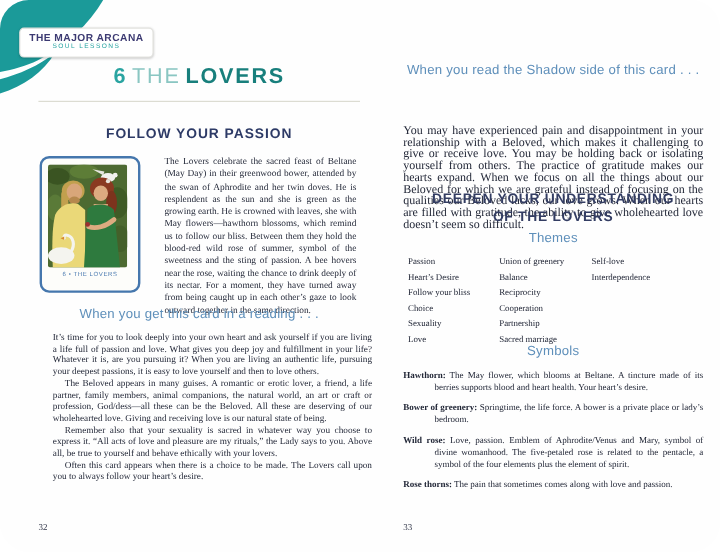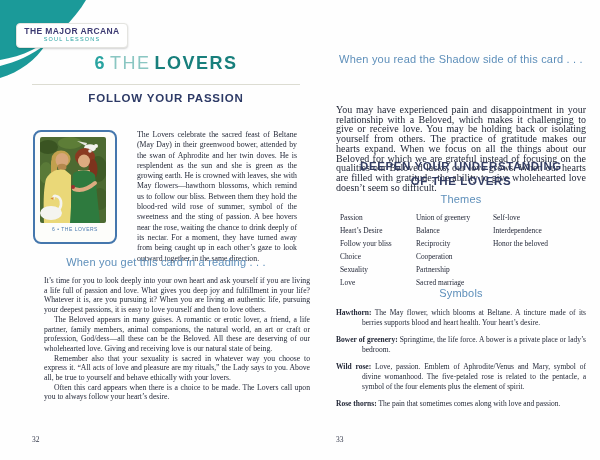--- a/index.html
+++ b/index.html
@@ -1,38 +1,38 @@
 <!DOCTYPE html>
 <html><head>
 <meta charset="utf-8">
 <style>
   html,body{margin:0;padding:0;background:#fff;}
   .spread{position:relative;width:600px;height:460px;background:#fefefe;overflow:hidden;
-          font-family:"Liberation Serif", serif;color:#232838;}
+          font-family:"Liberation Serif", serif;color:#232838;border-radius:24px;}
   .abs{position:absolute;}
 
   
   .corner-svg{left:0;top:0;}
 
   
   .badge{left:16px;top:23px;width:112px;height:25px;background:#fff;border:1px solid #e4e4e0;
          border-radius:4px;box-shadow:0 1px 2px rgba(0,0,0,.18);text-align:center;
          font-family:"Liberation Sans", sans-serif;padding-top:3px;box-sizing:border-box;}
   .badge-title{font-size:8.5px;font-weight:bold;color:#3c3a72;letter-spacing:.4px;line-height:9px;}
   .badge-sub{font-size:5.5px;color:#27a3a1;letter-spacing:1.2px;line-height:7px;}
 
   
   .chapter-title{left:32px;top:53px;width:268px;text-align:center;
                  font-family:"Liberation Sans", sans-serif;font-size:18px;letter-spacing:1.5px;}
   .chapter-num{font-weight:bold;color:#2aa4a1;margin-right:4px;}
   .chapter-article{color:#8ac6c2;margin-right:4px;}
   .chapter-name{font-weight:bold;color:#187f7c;}
   .title-rule{left:32px;top:84px;width:268px;height:1px;background:#dcdcd2;}
 
-  .follow-heading{left:32px;top:92px;width:268px;text-align:center;
+  .follow-heading{left:32px;top:106px;width:268px;text-align:center;
                   font-family:"Liberation Sans", sans-serif;font-weight:bold;
                   font-size:11.5px;color:#2d3a66;letter-spacing:.8px;}
 
   .card-row{left:33px;top:130px;width:264px;display:flex;gap:20px;}
   .tarot-card{flex:0 0 84px;height:114px;box-sizing:border-box;background:#fdfdfa;
               border:2px solid #4577ad;border-radius:8px;padding:5px 5px 0 5px;}
   .tarot-card svg{display:block;border-radius:2px;}
   .card-caption{font-family:"Liberation Sans", sans-serif;font-size:5px;color:#4a7ab0;
                 text-align:center;letter-spacing:.5px;margin-top:3px;}
   .intro-par{flex:1;font-size:7.8px;line-height:10.3px;text-align:justify;}
@@ -178,21 +178,20 @@
       <div>Union of greenery</div>
       <div>Balance</div>
       <div>Reciprocity</div>
       <div>Cooperation</div>
       <div>Partnership</div>
       <div>Sacred marriage</div>
     </div>
     <div class="abs theme-col theme-col-3">
       <div>Self-love</div>
       <div>Interdependence</div>
-      <div>Honor the beloved</div>
     </div>
 
     <div class="abs teal-subhead symbols-head">Symbols</div>
 
     <div class="abs symbols-list">
       <p class="symbol">
         <span class="sym-term">Hawthorn:</span>
         <span>The May flower, which blooms at Beltane. A tincture made of its berries supports blood and heart health. Your heart’s desire.</span>
       </p>
       <p class="symbol">

